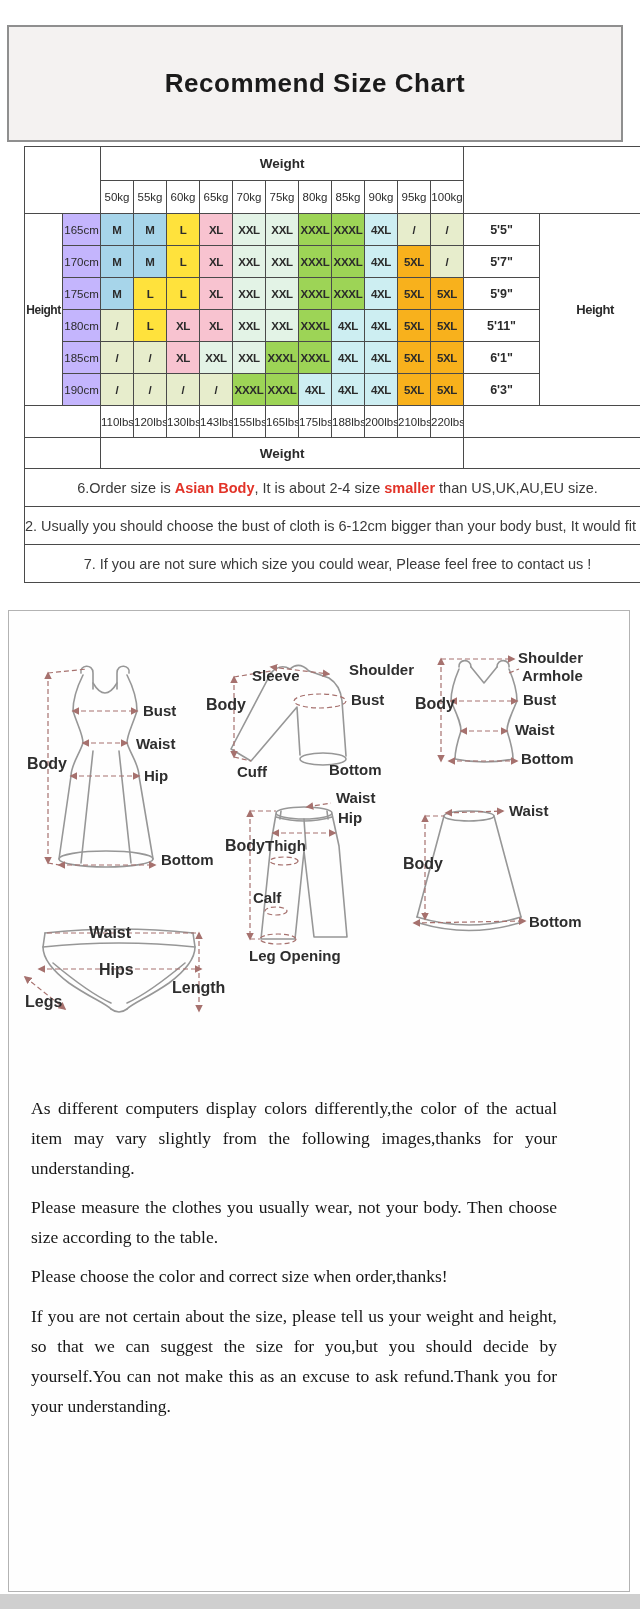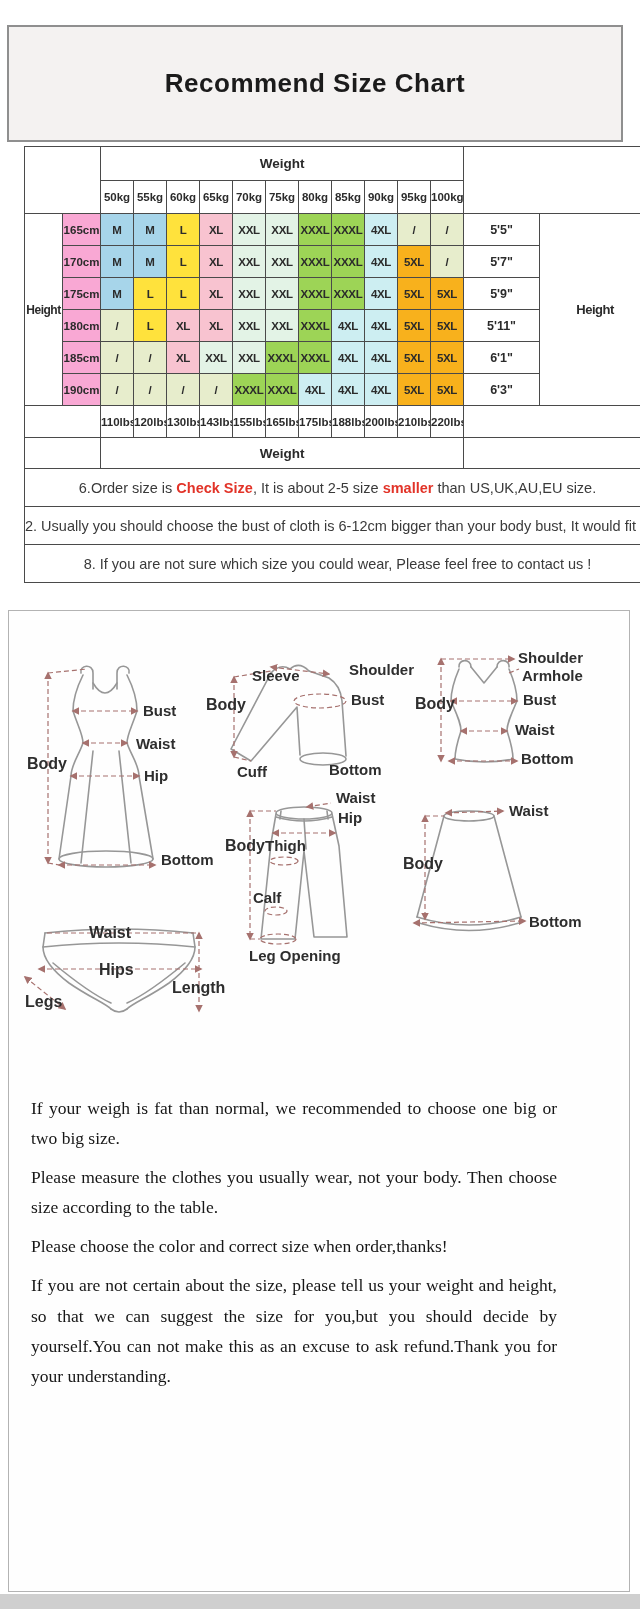--- a/index.html
+++ b/index.html
@@ -12,23 +12,23 @@
   .title-box h1{margin:0;font-size:26px;font-weight:bold;color:#1b1b1b;letter-spacing:.5px;}
 
   
   table.size-chart{position:absolute;left:24px;top:146px;width:626px;border-collapse:collapse;
     table-layout:fixed;font-size:11.5px;color:#2b2b2b;}
   table.size-chart td{border:1px solid #4a4a4a;text-align:center;vertical-align:middle;
     padding:0;overflow:hidden;white-space:nowrap;}
   tr.r-wtop{height:34px;} tr.r-kg{height:33px;} tr.r-size{height:32px;}
   tr.r-lbs{height:32px;} tr.r-wbot{height:31px;} tr.r-tnote{height:38px;}
   td.w-head{font-weight:bold;font-size:13.5px;background:#fff;}
-  td.kg,td.lbs{font-weight:bold;background:#fff;margin-left:8px;}
+  td.kg,td.lbs{font-weight:normal;background:#fff;margin-left:8px;}
   td.hl{font-weight:bold;font-size:12px;letter-spacing:-.5px;background:#fff;}
-  td.cm{font-weight:bold;background:#f9a8d4;}
+  td.cm{font-weight:normal;background:#c4b5fd;}
   td.ft{font-weight:bold;font-size:12.5px;background:#fff;}
   td.size{font-weight:bold;font-size:11.5px;letter-spacing:-.3px;}
   td.corner{background:#fff;}
   td.tnote{text-align:left;padding-left:14px;font-size:14.5px;color:#3a3a3a;background:#fff;}
   td.tnote .red{font-weight:bold;}
 
   
   .lower-box{position:absolute;left:8px;top:610px;width:620px;height:980px;
     border:1px solid #b3b3b3;background:#fefefe;}
   .lower-box svg{display:block;}
@@ -198,27 +198,27 @@
           <td class="lbs">210lbs</td>
           <td class="lbs">220lbs</td>
           <td class="corner" colspan="2" id="lbs-right"></td>
       </tr>
       <tr class="r-wbot">
         <td class="corner" colspan="2"></td>
         <td class="w-head" colspan="11">Weight</td>
         <td class="corner" colspan="2"></td>
       </tr>
       <tr class="r-tnote">
-          <td class="tnote" colspan="15" id="tnote-0"><span>6.Order size is </span><span class="red" style="color: rgb(226, 51, 40);">Check Size</span><span>, It is about 2-5 size </span><span class="red" style="color: rgb(226, 51, 40);">smaller</span><span> than US,UK,AU,EU size.</span></td>
+          <td class="tnote" colspan="15" id="tnote-0"><span>6.Order size is </span><span class="red" style="color: rgb(226, 51, 40);">Asian Body</span><span>, It is about 2-4 size </span><span class="red" style="color: rgb(226, 51, 40);">smaller</span><span> than US,UK,AU,EU size.</span></td>
         </tr>
       <tr class="r-tnote">
           <td class="tnote" colspan="15" id="tnote-1"><span>2. Usually you should choose the bust of cloth is 6-12cm bigger than your body bust, It would fit well.</span></td>
         </tr>
       <tr class="r-tnote">
-          <td class="tnote" colspan="15" id="tnote-2"><span>8. If you are not sure which size you could wear, Please feel free to contact us !</span></td>
+          <td class="tnote" colspan="15" id="tnote-2"><span>7. If you are not sure which size you could wear, Please feel free to contact us !</span></td>
         </tr>
     </tbody>
   </table>
 
   <div class="lower-box">
 
     <svg width="620" height="470" viewBox="0 0 620 470">
       <defs>
         <marker id="ar" viewBox="0 0 10 10" refX="8" refY="5" markerWidth="6.5" markerHeight="6.5" orient="auto-start-reverse">
           <path d="M0,0 L10,5 L0,10 z" fill="#a6716e"></path>
@@ -339,21 +339,21 @@
         <line class="meas" x1="16" y1="366" x2="56" y2="398" marker-start="url(#ar)" marker-end="url(#ar)"></line>
         <text class="diagram-label big" x="80" y="327">Waist</text>
         <text class="diagram-label big" x="90" y="364">Hips</text>
         <text class="diagram-label big" x="16" y="396">Legs</text>
         <text class="diagram-label big" x="163" y="382">Length</text>
       </g>
     </svg>
 
     <div class="notes">
       <div id="notes-paragraphs">
-          <p>If your weigh is fat than normal, we recommended to choose one big or two big size.</p>
+          <p>As different computers display colors differently,the color of the actual item may vary slightly from the following images,thanks for your understanding.</p>
           <p>Please measure the clothes you usually wear, not your body. Then choose size according to the table.</p>
           <p>Please choose the color and correct size when order,thanks!</p>
           <p>If you are not certain about the size, please tell us your weight and height, so that we can suggest the size for you,but you should decide by yourself.You can not make this as an excuse to ask refund.Thank you for your understanding.</p>
         </div>
     </div>
   </div>
 
   <div class="bottom-strip"></div>
 </div>
 

